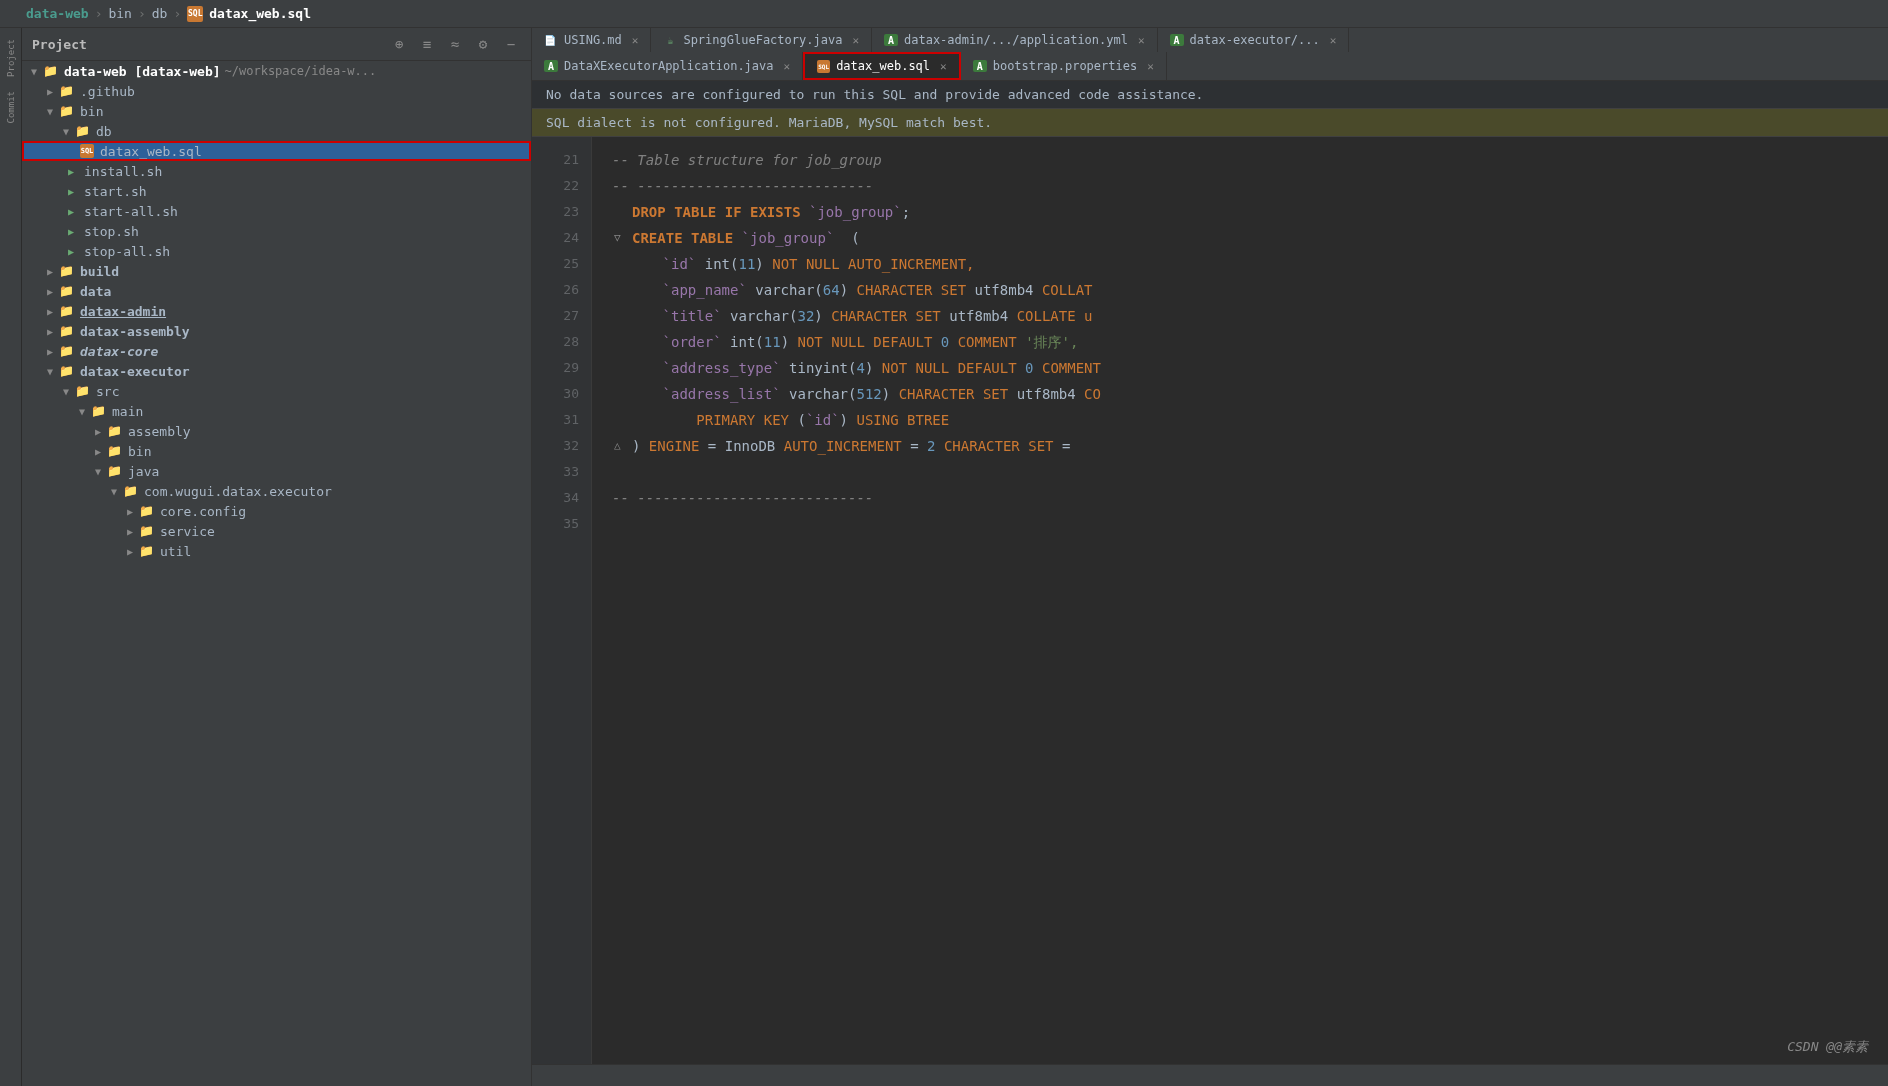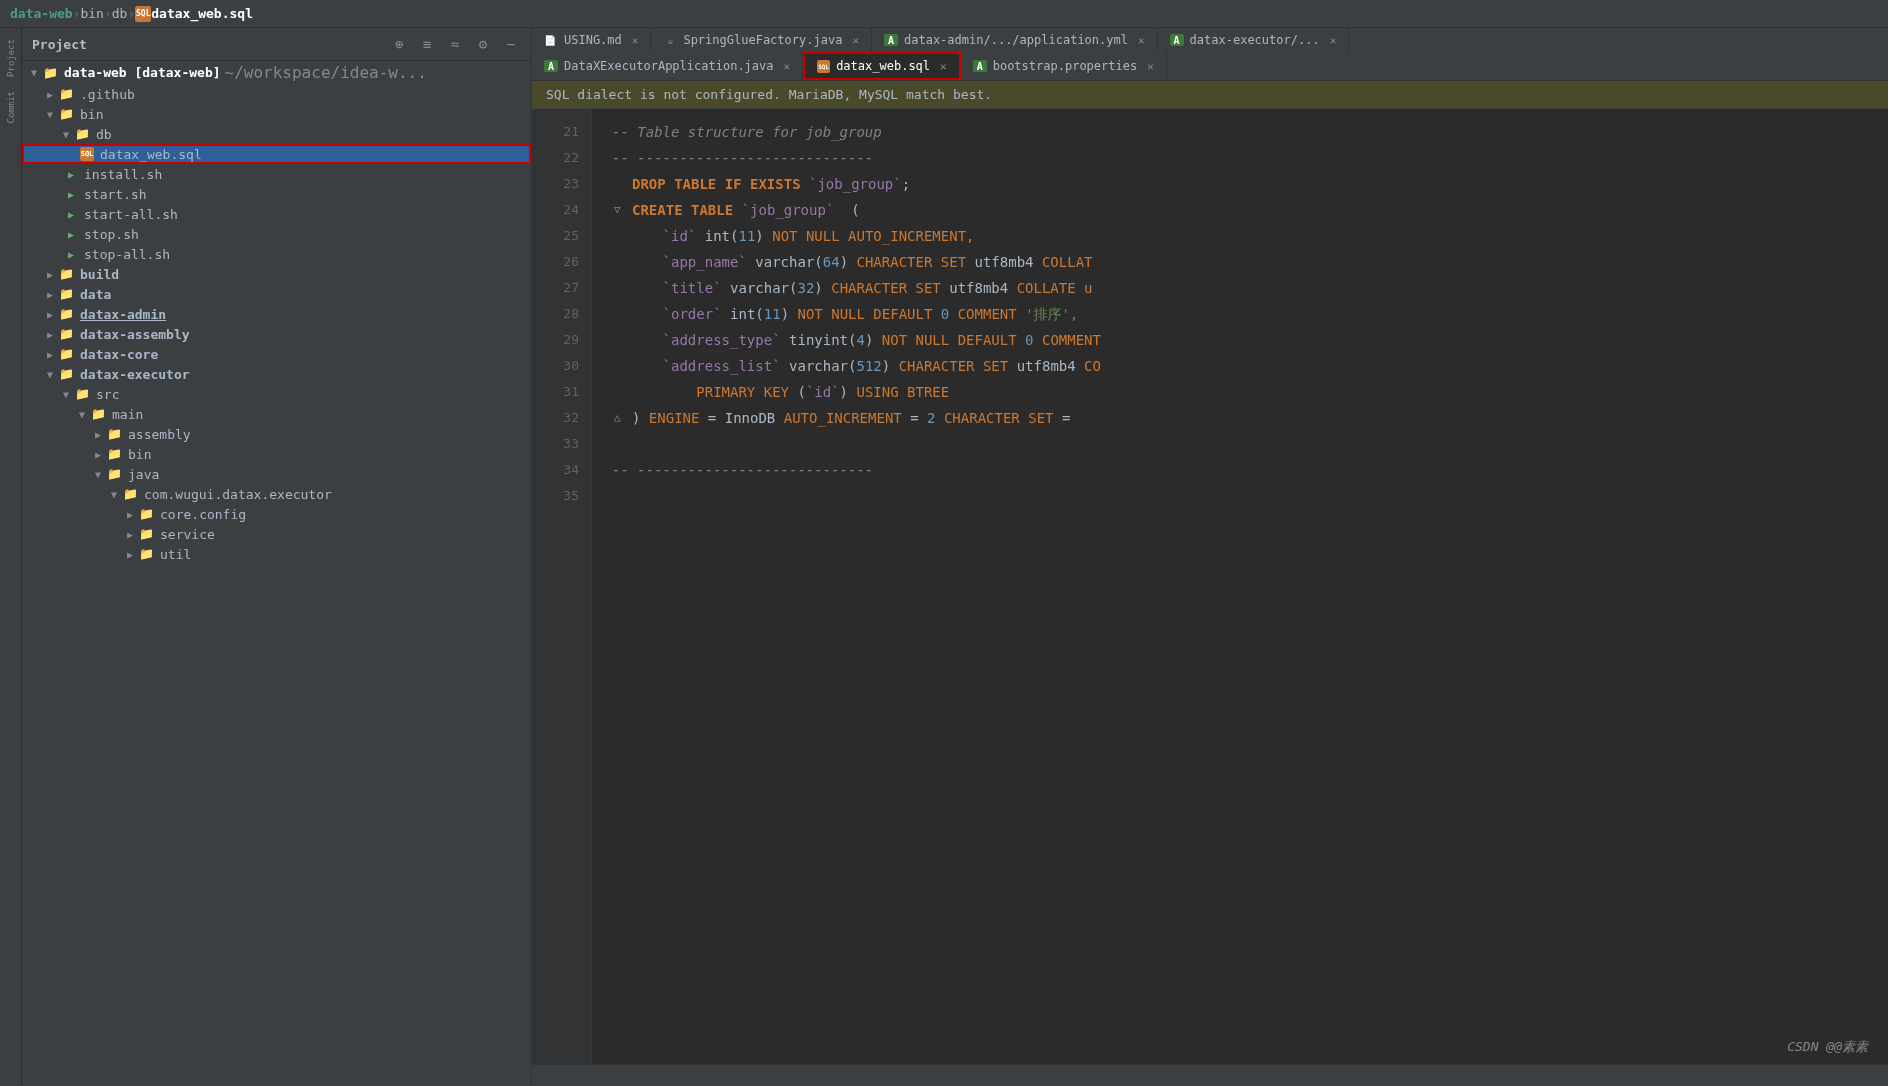--- a/index.html
+++ b/index.html
@@ -1,23 +1,24 @@
 <!DOCTYPE html>
 <html><head>
   <meta charset="utf-8">
   <style>
     * { margin: 0; padding: 0; box-sizing: border-box; }
     body { font-family: 'Consolas', 'Monaco', monospace; background: #2b2b2b; color: #a9b7c6; width: 1888px; height: 1086px; overflow: hidden; display: flex; flex-direction: column; }
 
     
     .breadcrumb-bar {
       background: #3c3f41;
-      padding: 4px 10px;
+      padding: 4px 26px;
       display: flex;
       align-items: center;
+      gap: 6px;
       font-size: 13px;
       color: #a9b7c6;
       border-bottom: 1px solid #323232;
       min-height: 28px;
     }
     .breadcrumb-sep { color: #6e7070; }
     .breadcrumb-sql-icon {
       display: inline-flex; align-items: center; justify-content: center;
       background: #c87832; color: #fff; font-size: 8px; font-weight: bold;
       width: 16px; height: 16px; border-radius: 2px;
@@ -296,21 +297,21 @@
       <span class="sidebar-icon-btn" title="Close">−</span>
     </div>
 
     <div class="sidebar-tree">
 
       <div class="tree-item">
         <div class="tree-indent" style="width:4px;"></div>
         <span class="tree-arrow">▼</span>
         <span class="tree-icon folder-icon">📁</span>
         <span style="font-weight:bold; color:#fff;">data-web [datax-web]</span>
-        <span style="color:#888; margin-left:4px; font-size:16px;">~/workspace/idea-w...</span>
+        <span style="color:#888; margin-left:4px; font-size:12px;">~/workspace/idea-w...</span>
       </div>
 
       <div class="tree-item">
         <div class="tree-indent" style="width:20px;"></div>
         <span class="tree-arrow">▶</span>
         <span class="tree-icon folder-icon">📁</span>
         <span>.github</span>
       </div>
 
       <div class="tree-item">
@@ -396,21 +397,21 @@
         <div class="tree-indent" style="width:20px;"></div>
         <span class="tree-arrow">▶</span>
         <span class="tree-icon folder-icon">📁</span>
         <span style="font-weight:bold;">datax-assembly</span>
       </div>
 
       <div class="tree-item">
         <div class="tree-indent" style="width:20px;"></div>
         <span class="tree-arrow">▶</span>
         <span class="tree-icon folder-icon">📁</span>
-        <span style="font-weight:bold;">datax-core</span>
+        <span style="font-weight:bold;font-style:italic;">datax-core</span>
       </div>
 
       <div class="tree-item">
         <div class="tree-indent" style="width:20px;"></div>
         <span class="tree-arrow">▼</span>
         <span class="tree-icon folder-icon">📁</span>
         <span style="font-weight:bold;">datax-executor</span>
       </div>
 
       <div class="tree-item">
@@ -526,20 +527,23 @@
 
         <div class="tab">
           <span class="tab-file-icon" style="color:#4a9c5d; font-size:10px; font-weight:bold; background:#3c7a3c; color:#fff; padding:1px 3px; border-radius:2px;">A</span>
           <span>bootstrap.properties</span>
           <span class="tab-close">✕</span>
         </div>
 
       </div>
     </div>
 
+    <div class="info-bar dark">
+      <span>No data sources are configured to run this SQL and provide advanced code assistance.</span>
+    </div>
     <div class="info-bar olive">
       <span>SQL dialect is not configured. MariaDB, MySQL match best.</span>
     </div>
 
     <div class="code-content">
 
       <div class="line-numbers">
         <div class="line-number">21</div>
         <div class="line-number">22</div>
         <div class="line-number">23</div>

